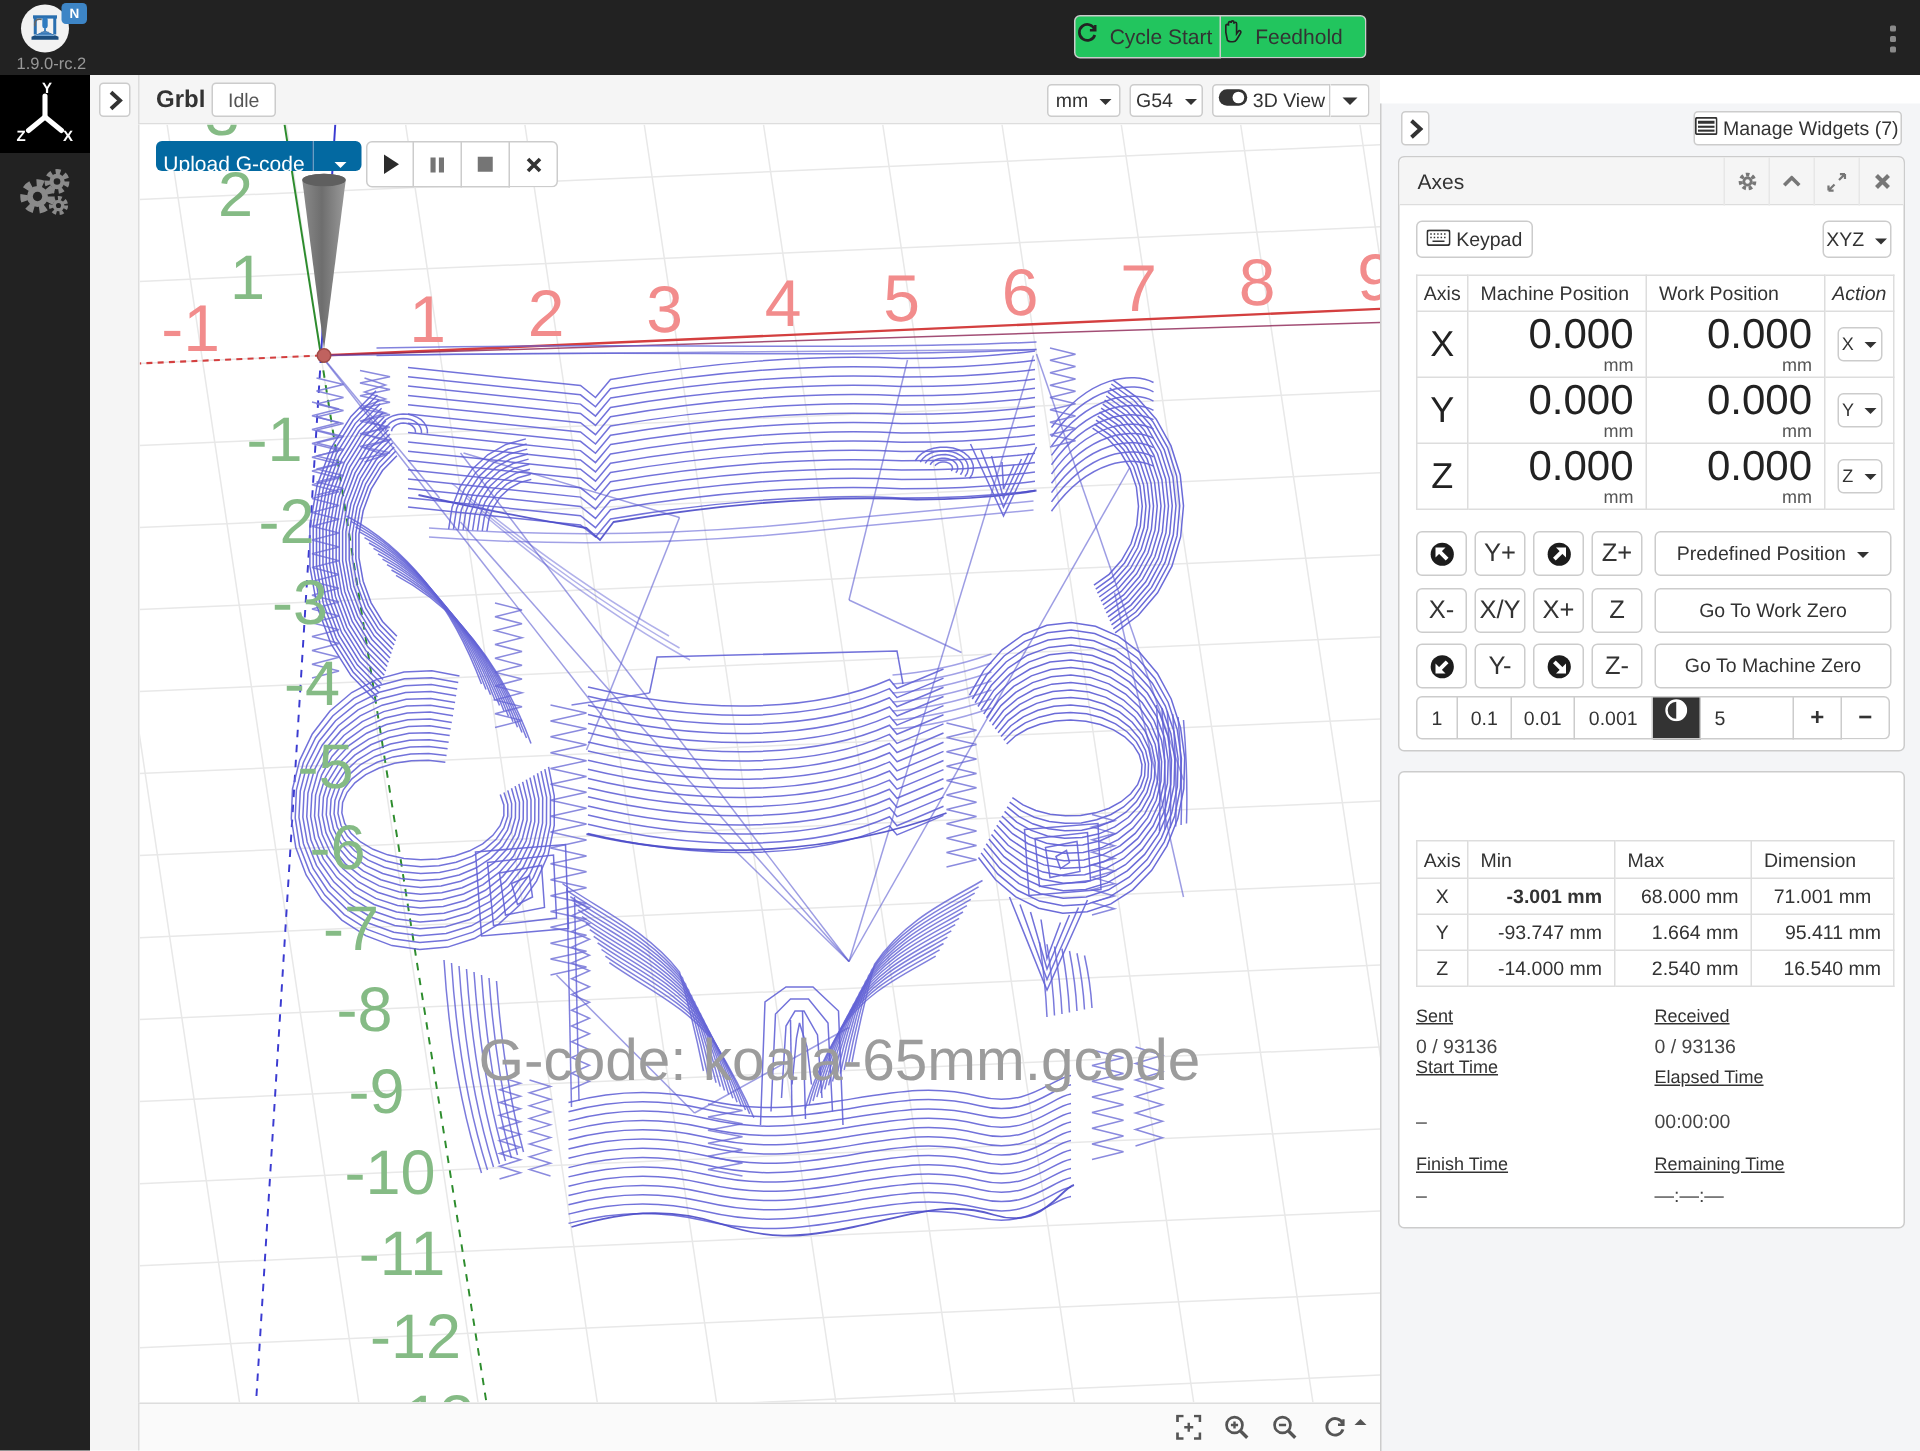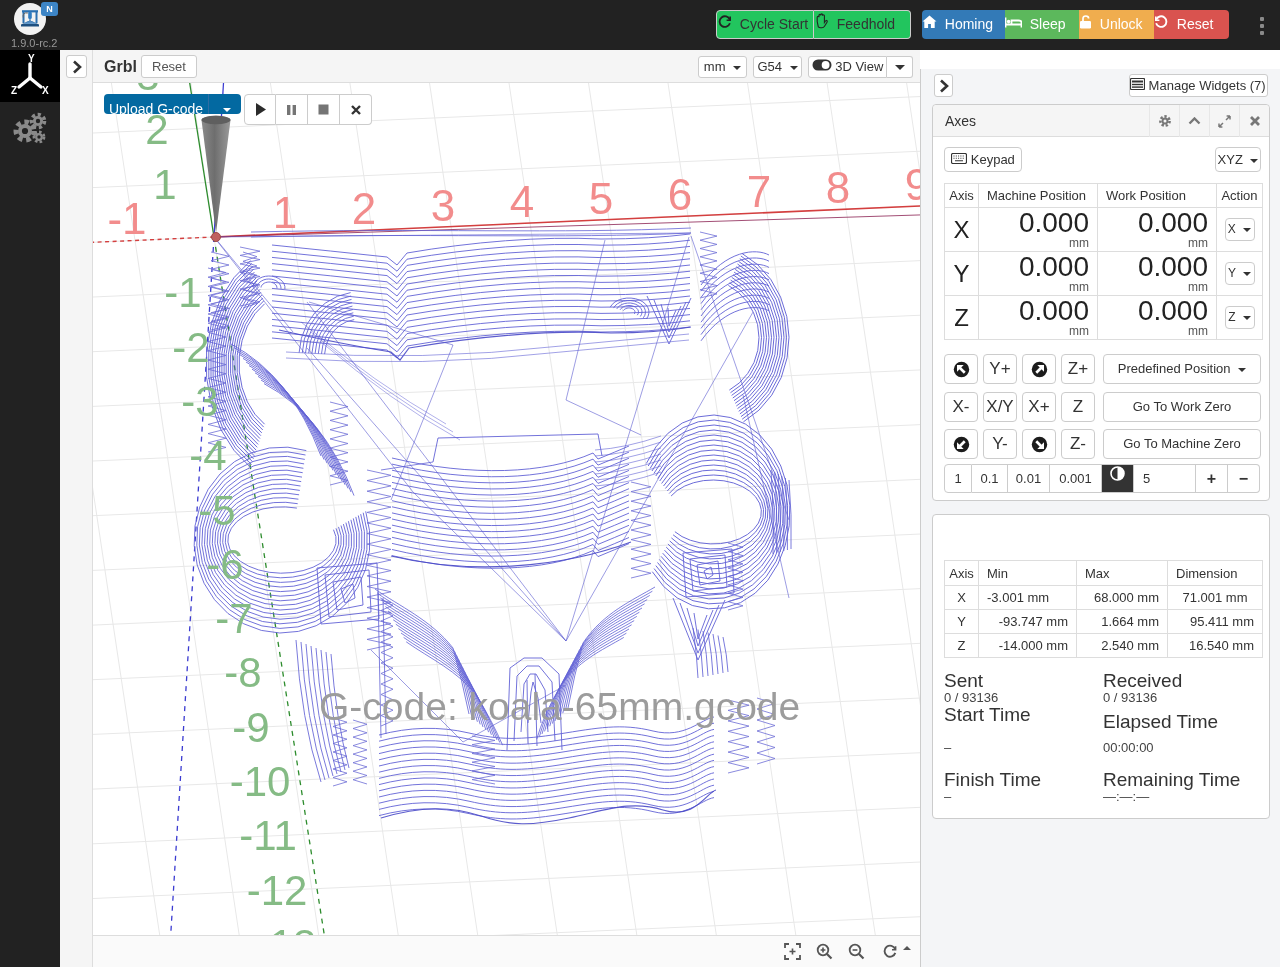--- a/index.html
+++ b/index.html
@@ -52,21 +52,21 @@
 .pbtn:first-child { border-left:1px solid #ccc; border-radius:4px 0 0 4px; }
 .pbtn:last-child { border-radius:0 4px 4px 0; }
 .jogbtn { position:absolute; width:34px; height:30px; background:#fff; border:1px solid #ccc; border-radius:4px;
   font-size:17px; color:#333; text-align:center; line-height:28px; }
 .jogwide { position:absolute; left:170px; width:158px; height:30px; background:#fff; border:1px solid #ccc;
   border-radius:4px; font-size:13px; color:#333; text-align:center; line-height:28px; }
 .steprow { position:absolute; left:11px; top:359px; display:flex; height:29px; }
 .stepcell { background:#fff; border:1px solid #ccc; border-left:none; font-size:13px; color:#333;
   text-align:center; line-height:27px; }
 .stepcell:first-child { border-left:1px solid #ccc; border-radius:4px 0 0 4px; }
-.glabel { font-size:19px; color:#333; }
+.glabel { font-size:12px; color:#333;text-decoration:underline; }
 .gvalue { font-size:13px; color:#444; }
 </style></head><body>
 <div class="topbar">
 <div class="logo"><svg width="24" height="24" viewBox="0 0 24 24" style="margin:4px">
         <rect x="4.5" y="4" width="2" height="12" fill="#2a6fb0"></rect>
 <rect x="17.5" y="4" width="2" height="12" fill="#2a6fb0"></rect>
 <rect x="4" y="3.2" width="16" height="2.2" fill="#2a6fb0"></rect>
 <rect x="10.2" y="4.5" width="3.6" height="7.5" rx="1.6" fill="#2f7bc0"></rect>
 <rect x="11.4" y="11.8" width="1.2" height="3" fill="#2f7bc0"></rect>
 <path d="M3,17.5 L12,13.5 L21,17.5 L21,19.5 L3,19.5 Z" fill="#1d4e7e"></path>
@@ -78,37 +78,20 @@
 <div class="version">1.9.0-rc.2</div>
 <div class="tb-group" style="left:716px;">
 <div class="tbtn" style="width:98px;padding:0;"><svg width="15" height="15" viewBox="0 0 15 15" style="">
           <path d="M13.2,2.6 L13.2,6.2 L9.6,6.2" fill="none" stroke="#222" stroke-width="1.6"></path>
           <path d="M12.8,5.6 A5.3,5.3 0 1 0 12.9,9.3" fill="none" stroke="#222" stroke-width="1.8"></path>
         </svg>&nbsp; Cycle Start</div>
 <div class="tbtn" style="width:97px;padding:0;"><svg width="15" height="16" viewBox="0 0 15 16" style="">
           <path d="M3.2,8.5 L3.2,4.2 Q3.2,3.2 4.1,3.2 Q5,3.2 5,4.2 L5,2.4 Q5,1.4 5.9,1.4 Q6.8,1.4 6.8,2.4 L6.8,1.9 Q6.8,0.9 7.7,0.9 Q8.6,0.9 8.6,1.9 L8.6,2.8 Q8.6,1.8 9.5,1.8 Q10.4,1.8 10.4,2.8 L10.4,9.5 L11.5,8 Q12.3,7 13,7.7 Q13.6,8.3 13,9.2 L10.5,13.3 Q9.6,14.8 8,14.8 L6.5,14.8 Q5.2,14.8 4.3,13.9 Z" fill="none" stroke="#222" stroke-width="1.1"></path>
         </svg>&nbsp; Feedhold</div>
 </div>
-<div class="tb-group" style="left:922px;">
-<div class="tbtn cb" style="background:#337ab7;border-radius:4px 0 0 4px;width:83px;padding:0;"><svg width="15" height="14" viewBox="0 0 15 14" style="">
-          <path d="M7.5,0.5 L14.5,6.5 L12.7,6.5 L12.7,13 L8.9,13 L8.9,9 L6.1,9 L6.1,13 L2.3,13 L2.3,6.5 L0.5,6.5 Z" fill="#fff"></path>
-        </svg>&nbsp; Homing</div>
-<div class="tbtn cb" style="background:#5cb85c;width:74px;padding:0;"><svg width="17" height="13" viewBox="0 0 17 13" style="">
-          <path d="M0.5,1.5 L0.5,11.5 M0.5,8.5 L16.5,8.5 M16.5,11.5 L16.5,6.5 Q16.5,4.5 13.5,4.5 L6.5,4.5 L6.5,8.5" fill="none" stroke="#fff" stroke-width="1.8"></path>
-          <circle cx="3.6" cy="5.6" r="1.8" fill="#fff"></circle>
-        </svg>&nbsp; Sleep</div>
-<div class="tbtn cb" style="background:#f0ad4e;width:75px;padding:0;"><svg width="13" height="14" viewBox="0 0 13 14" style="">
-          <rect x="1" y="6" width="11" height="7.5" rx="1.2" fill="#fff"></rect>
-          <path d="M4,6 L4,3.8 Q4,1 6.8,1 Q9.6,1 9.6,3.4" fill="none" stroke="#fff" stroke-width="1.7"></path>
-        </svg>&nbsp; Unlock</div>
-<div class="tbtn cb" style="background:#d9534f;border-radius:0 4px 4px 0;width:75px;padding:0;"><svg width="15" height="15" viewBox="0 0 15 15" style="">
-          <path d="M1.8,2.6 L1.8,6.2 L5.4,6.2" fill="none" stroke="#fff" stroke-width="1.6"></path>
-          <path d="M2.2,5.6 A5.3,5.3 0 1 1 2.1,9.3" fill="none" stroke="#fff" stroke-width="1.9"></path>
-        </svg>&nbsp; Reset</div>
-</div>
 <div class="dots">
       <div></div>
       <div></div>
       <div></div>
     </div>
 </div>
 <div class="sidebar">
 <div class="side-item active" style="text-align:center;padding-top:4px;"><svg width="44" height="44" viewBox="0 0 44 44" style="">
         <g stroke="#fff" stroke-width="3.4" stroke-linecap="round">
 <path d="M22,24 L22,10"></path>
@@ -131,21 +114,21 @@
         <circle cx="27" cy="27" r="1.7" fill="#222"></circle>
       </svg></div>
 </div>
 <div class="leftstrip">
 <div class="sq-btn" style="left:6px;top:5px;width:21px;height:23px;text-align:center;padding-top:4px;"><svg width="10" height="14" viewBox="0 0 10 14" style="">
         <path d="M2,1.5 L8,7 L2,12.5" fill="none" stroke="#333" stroke-width="2.6"></path>
       </svg></div>
 </div>
 <div class="titlebar">
 <div class="grbl">Grbl</div>
-<div class="idlechip">Reset</div>
+<div class="idlechip">Idle</div>
 <div class="smbtn" style="left:605px;top:6px;width:49px;">mm <span style="display:inline-block;width:0;height:0;border-left:4px solid transparent;border-right:4px solid transparent;border-top:4px solid #333;vertical-align:middle;margin-left:4px;"></span></div>
 <div class="smbtn" style="left:660px;top:6px;width:49px;">G54 <span style="display:inline-block;width:0;height:0;border-left:4px solid transparent;border-right:4px solid transparent;border-top:4px solid #333;vertical-align:middle;margin-left:4px;"></span></div>
 <div class="smbtn" style="left:715px;top:6px;width:79px;border-radius:3px 0 0 3px;"><svg width="20" height="12" viewBox="0 0 20 12" style="">
         <rect x="0.5" y="0.5" width="19" height="11" rx="5.5" fill="#333"></rect>
         <circle cx="13.6" cy="6" r="3.9" fill="#fff"></circle>
       </svg> 3D View</div>
 <div class="smbtn" style="left:794px;top:6px;width:26px;border-left:none;border-radius:0 3px 3px 0;"><span style="display:inline-block;width:0;height:0;border-left:5px solid transparent;border-right:5px solid transparent;border-top:5px solid #333;vertical-align:middle;"></span></div>
 </div>
 <div class="viz">
 <svg width="828" height="852" viewBox="0 0 828 852">
@@ -644,21 +627,21 @@
           <col style="width:34px">
           <col style="width:119px">
           <col style="width:119px">
           <col style="width:46px">
         </colgroup>
 <tbody>
           <tr style="height:24px;">
             <th style="text-align:center;padding:0 2px;">Axis</th>
             <th>Machine Position</th>
             <th>Work Position</th>
-            <th style="text-align:center;padding:0 2px;">Action</th>
+            <th style="text-align:center;padding:0 2px;font-style:italic;">Action</th>
           </tr>
 <tr style="height:44px;">
             <td style="text-align:center;font-size:24px;color:#222;">X</td>
 <td style="text-align:right;vertical-align:top;">
               <div style="font-size:28px;color:#222;line-height:30px;">0.000</div>
               <div style="font-size:12px;color:#555;line-height:11px;">mm</div>
             </td>
 <td style="text-align:right;vertical-align:top;">
               <div style="font-size:28px;color:#222;line-height:30px;">0.000</div>
               <div style="font-size:12px;color:#555;line-height:11px;">mm</div>
@@ -754,21 +737,21 @@
         </colgroup>
 <tbody>
           <tr style="height:25px;">
             <th style="text-align:center;padding:0 2px;">Axis</th>
             <th>Min</th>
             <th>Max</th>
             <th>Dimension</th>
           </tr>
 <tr style="height:24px;">
             <td style="text-align:center;">X</td>
-            <td style="text-align:left;">-3.001 mm</td>
+            <td style="text-align:right;font-weight:bold;">-3.001 mm</td>
             <td style="text-align:right;">68.000 mm</td>
             <td style="text-align:center;">71.001 mm</td>
           </tr>
 <tr style="height:24px;">
             <td style="text-align:center;">Y</td>
             <td style="text-align:right;">-93.747 mm</td>
             <td style="text-align:right;">1.664 mm</td>
             <td style="text-align:right;">95.411 mm</td>
           </tr>
 <tr style="height:24px;">

